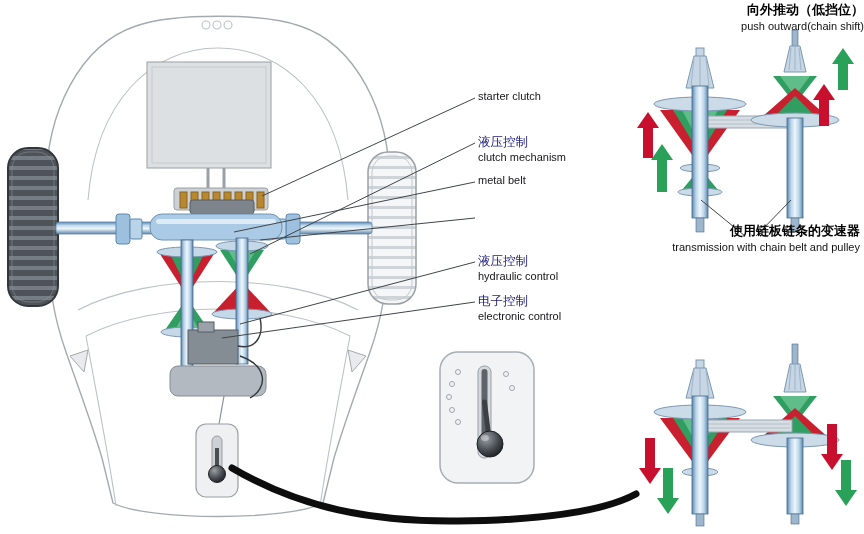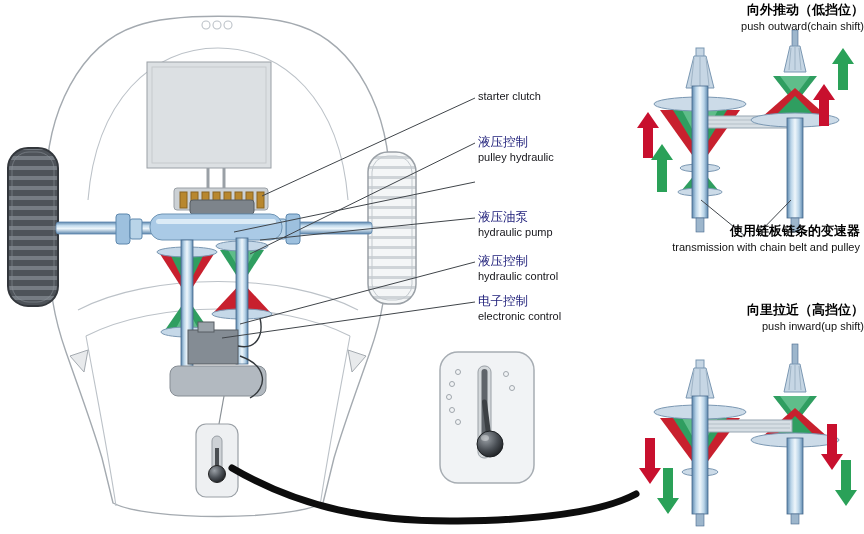--- a/index.html
+++ b/index.html
@@ -268,43 +268,36 @@
     <polygon class="f-arrow-red" points="832,470 843,454 837,454 837,424 827,424 827,454 821,454"></polygon>
     <polygon class="f-arrow-green" points="846,506 857,490 851,490 851,460 841,460 841,490 835,490"></polygon>
   </g>
 </svg>
 
 <div class="lbl" style="top:90px">
   <div class="en">starter clutch</div>
 </div>
 <div class="lbl" style="top:135px">
   <div class="zh">液压控制</div>
-  <div class="en">pulley hydraulic</div>
+  <div class="en">clutch mechanism</div>
 </div>
 <div class="lbl" style="top:174px">
-</div>
-<div class="lbl" style="top:210px">
-  <div class="zh">液压油泵</div>
-  <div class="en">hydraulic pump</div>
+  <div class="en">metal belt</div>
 </div>
 <div class="lbl" style="top:294px">
   <div class="zh">电子控制</div>
   <div class="en">electronic control</div>
 </div>
 <div class="lbl" style="top:254px">
   <div class="zh">液压控制</div>
   <div class="en">hydraulic control</div>
 </div>
 
 <div class="cap" style="left:668px;top:2px;width:196px">
   <div class="zh">向外推动（低挡位）</div>
   <div class="en">push outward(chain shift)</div>
 </div>
 <div class="cap" style="left:636px;top:223px;width:224px">
   <div class="zh">使用链板链条的变速器</div>
   <div class="en">transmission with chain belt and pulley</div>
 </div>
-<div class="cap" style="left:668px;top:302px;width:196px">
-  <div class="zh">向里拉近（高挡位）</div>
-  <div class="en">push inward(up shift)</div>
-</div>
 
 </div>
 
 </body></html>

